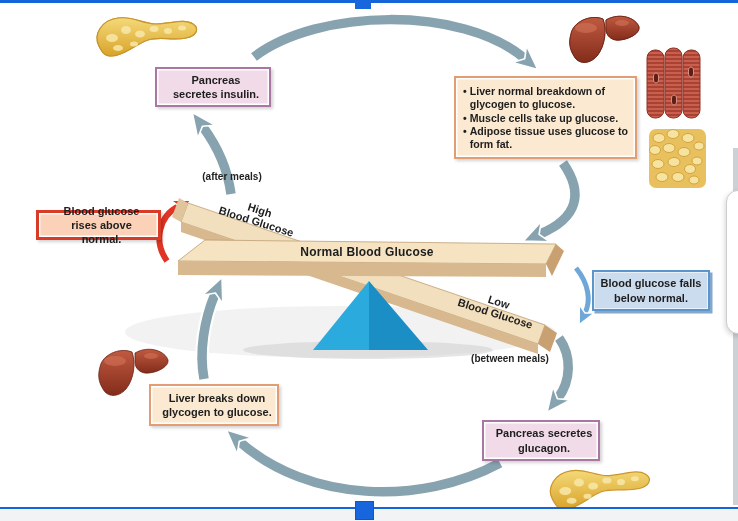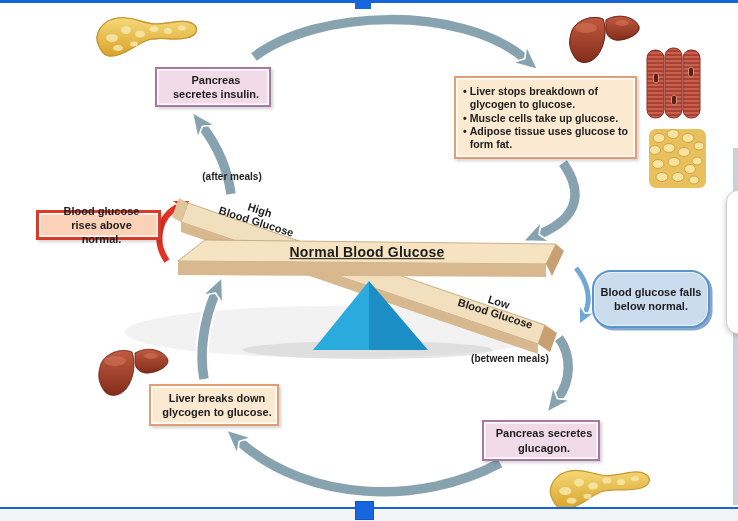--- a/index.html
+++ b/index.html
@@ -24,21 +24,21 @@
            font-size:10.6px;line-height:1.26;}
   .bullets .row{display:flex;}
   .bullets .b{margin-right:3px;}
 
   
   .flabel{position:absolute;z-index:2;font-weight:bold;color:#222;font-size:10px;
           white-space:nowrap;transform:translate(-50%,-50%);}
   .beamlabel{position:absolute;z-index:2;font-weight:bold;color:#1d1d1d;font-size:11px;
              line-height:1.12;text-align:center;white-space:nowrap;}
   .beamlabel.tilt{transform:translate(-50%,-50%) rotate(17.5deg);}
-  .beamlabel.flat{transform:translate(-50%,-50%);font-size:14px;letter-spacing:.2px;text-decoration:underline;}
+  .beamlabel.flat{transform:translate(-50%,-50%);font-size:12px;letter-spacing:.2px;}
 
   
   .sel-line{position:absolute;left:0;width:738px;background:#1565d8;z-index:4;}
   .sel-handle{position:absolute;background:#1766dd;z-index:5;}
   .bottom-strip{position:absolute;left:0;top:509px;width:738px;height:12px;background:#f2f3f4;z-index:3;}
   .right-strip{position:absolute;left:733px;top:148px;width:5px;height:357px;background:#ccd1d6;z-index:2;}
   .side-panel{position:absolute;left:726px;top:190px;width:26px;height:142px;background:#ffffff;
               border:1px solid #cdcdcd;border-radius:12px;box-shadow:-1px 2px 5px rgba(0,0,0,.16);z-index:2;}
 </style>
 </head>
@@ -180,37 +180,37 @@
     </g>
   </svg>
 
   <div class="callout box-pink inset" style="left:155px;top:67px;width:116px;height:40px;">
     <span>Pancreas secretes insulin.</span>
   </div>
 
   <div class="bullets" style="left:454px;top:76px;width:183px;height:83px;">
     <div class="row">
       <span class="b">•</span>
-      <span>Liver stops breakdown of glycogen to glucose.</span>
+      <span>Liver normal breakdown of glycogen to glucose.</span>
     </div>
     <div class="row">
       <span class="b">•</span>
       <span>Muscle cells take up glucose.</span>
     </div>
     <div class="row">
       <span class="b">•</span>
       <span>Adipose tissue uses glucose to form fat.</span>
     </div>
   </div>
 
   <div class="callout box-salmon inset" style="left:36px;top:210px;width:125px;height:30px;">
     <span>Blood glucose rises above normal.</span>
   </div>
 
-  <div class="callout box-blue" style="left:592px;top:270px;width:118px;height:58px;border-radius:19px;">
+  <div class="callout box-blue" style="left:592px;top:270px;width:118px;height:41px;">
     <span>Blood glucose falls below normal.</span>
   </div>
 
   <div class="callout box-pink inset" style="left:482px;top:420px;width:118px;height:41px;">
     <span>Pancreas secretes glucagon.</span>
   </div>
 
   <div class="callout box-peach inset" style="left:149px;top:384px;width:130px;height:42px;">
     <span>Liver breaks down glycogen to glucose.</span>
   </div>

